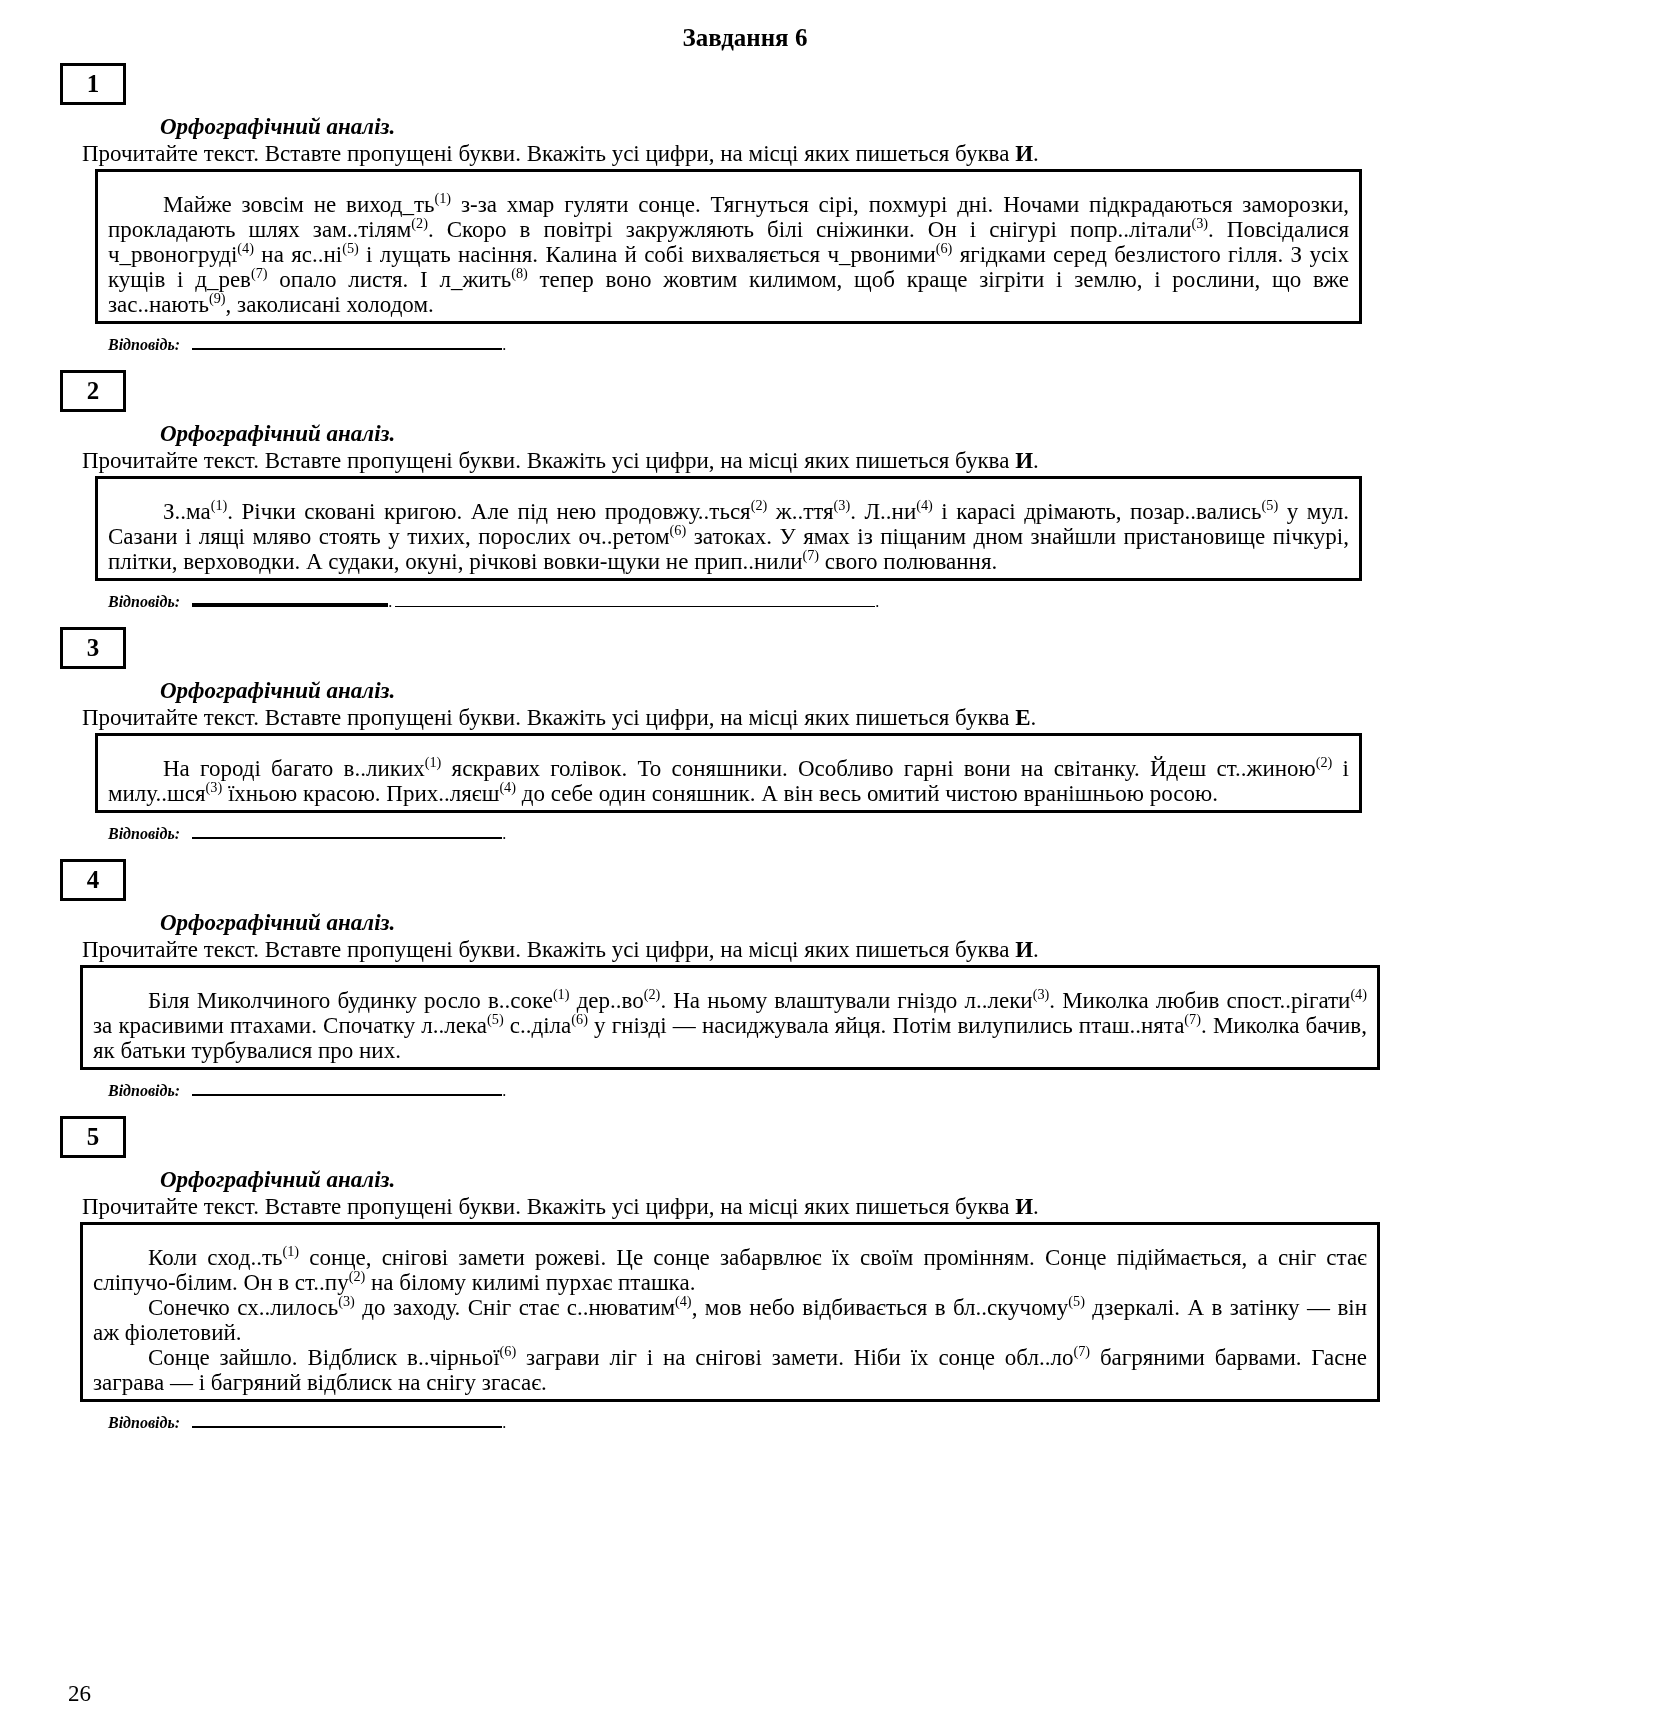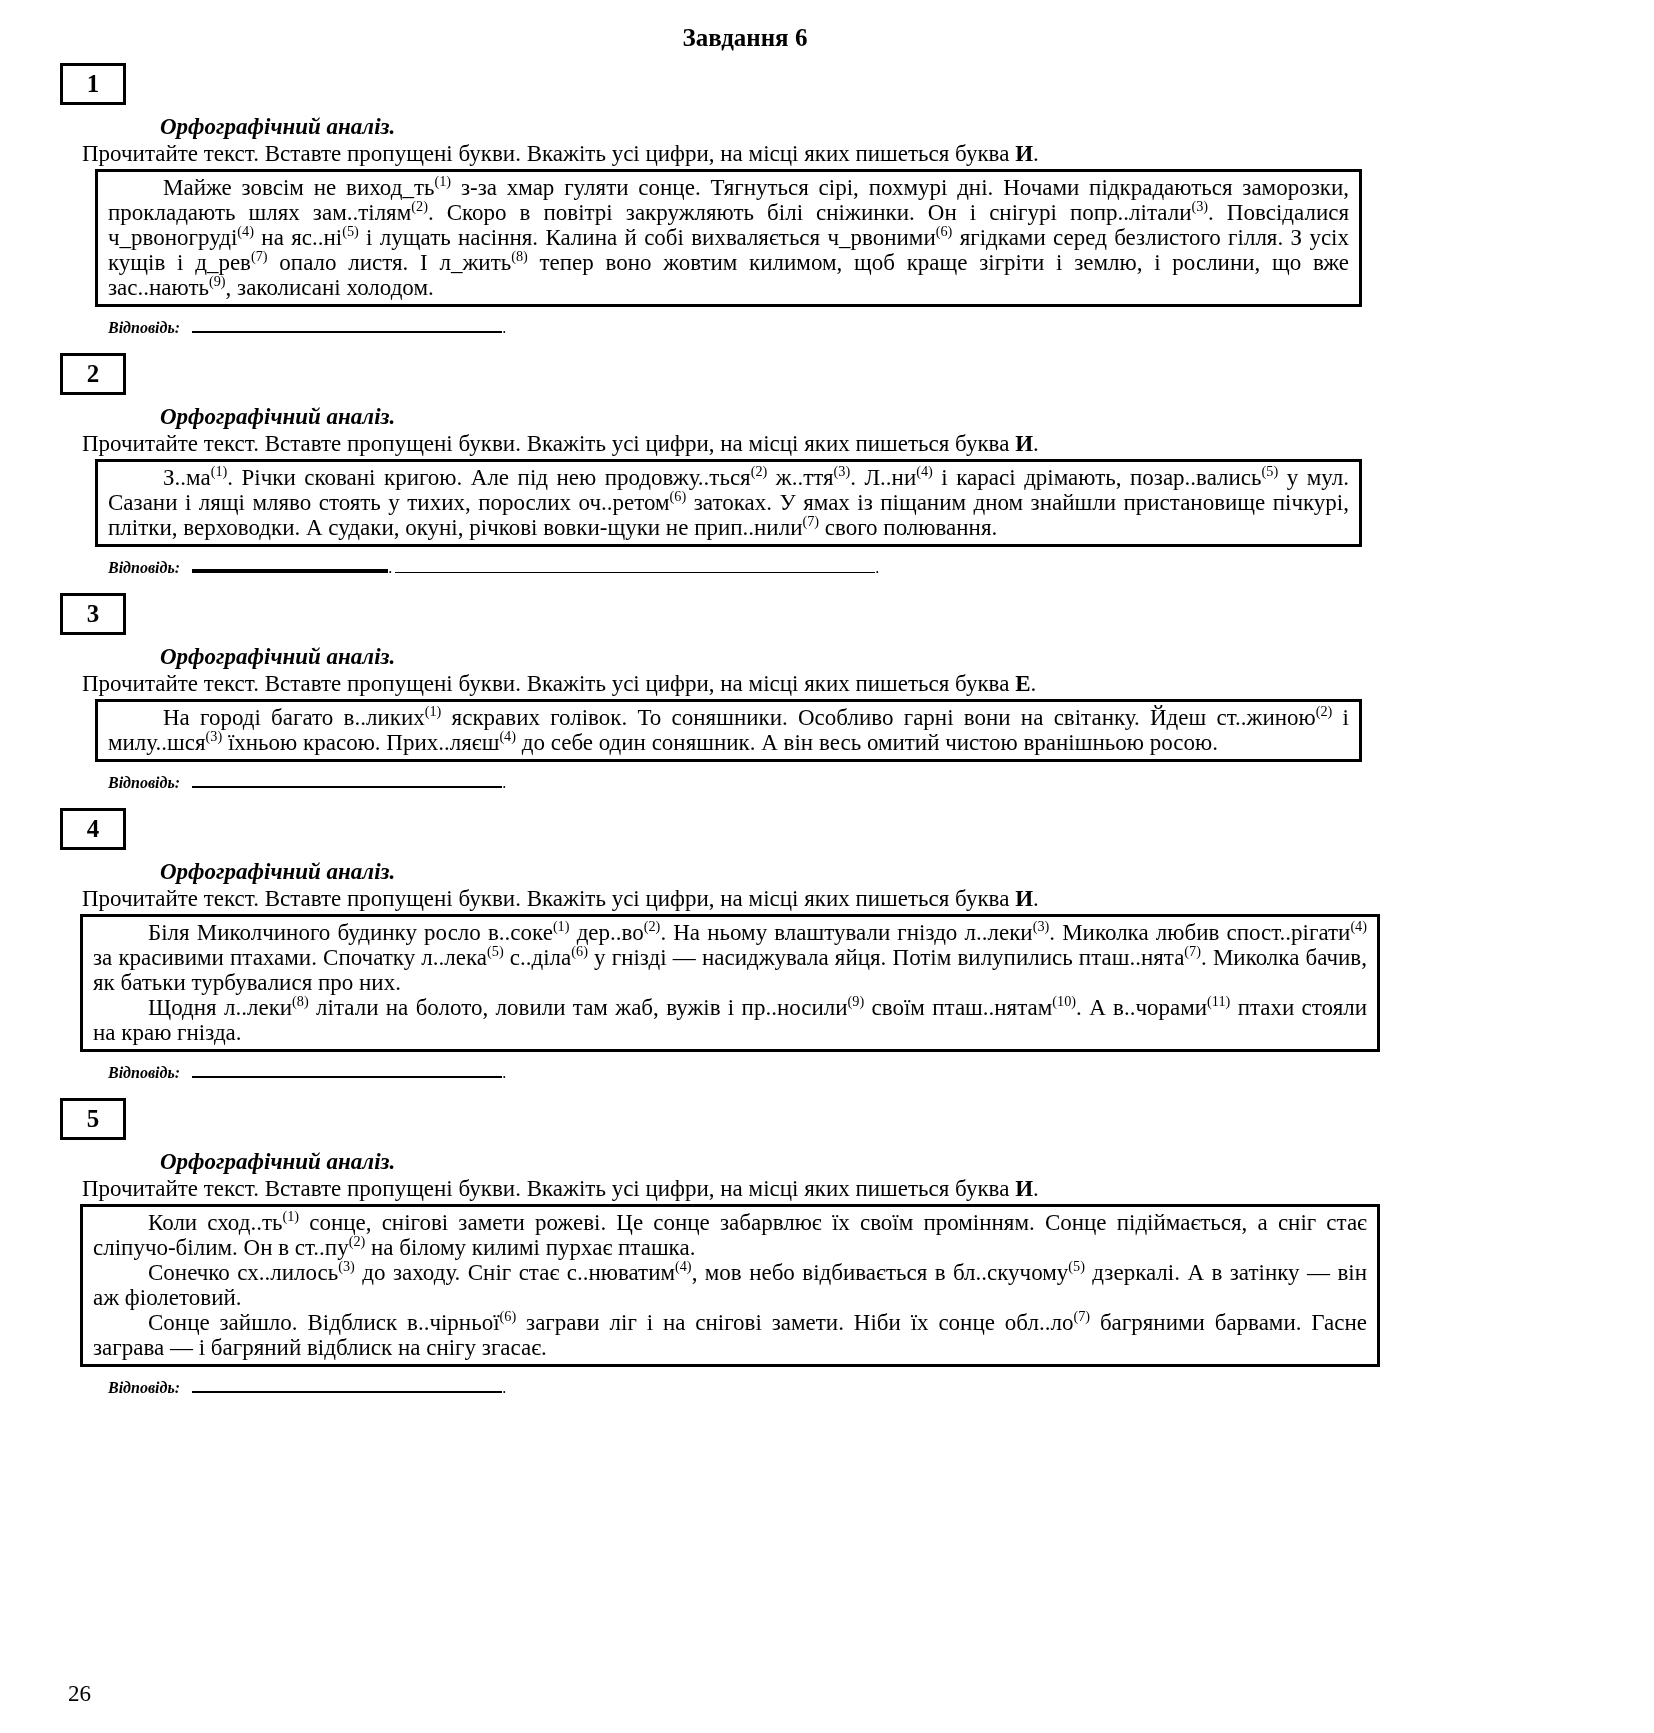--- a/index.html
+++ b/index.html
@@ -33,21 +33,21 @@
   }
   .instruction {
     margin: 1px 0 0 82px;
     font-size: 23px; line-height: 26px;
   }
   .instruction b { font-weight: bold; }
   .text-box {
     margin: 2px 0 0 95px;
     width: 1267px;
     border: 3px solid #000;
-    padding: 3px 10px 4px 10px;
+    padding: 20px 10px 4px 10px;
     font-size: 23px; line-height: 25px;
     text-align: justify;
   }
   .item-4 .text-box, .item-5 .text-box { margin-left: 80px; width: 1300px; }
   .text-box p { text-indent: 55px; }
   sup { font-size: 0.62em; vertical-align: super; line-height: 0; }
   .answer-line {
     margin: 7px 0 0 108px;
     font-size: 16px; line-height: 28px;
     white-space: nowrap;
@@ -110,21 +110,20 @@
 </section>
 
 <section class="item item-4">
   <div class="num-box">
     <span>4</span>
   </div>
   <p class="heading">Орфографічний аналіз.</p>
   <p class="instruction"><span>Прочитайте текст. Вставте пропущені букви. Вкажіть усі цифри, на місці яких пишеться буква </span><b>И</b><span>.</span></p>
   <div class="text-box">
     <p>Біля Миколчиного будинку росло в..соке<sup>(1)</sup> дер..во<sup>(2)</sup>. На ньому влаштували гніздо л..леки<sup>(3)</sup>. Миколка любив спост..рігати<sup>(4)</sup> за красивими птахами. Спочатку л..лека<sup>(5)</sup> с..діла<sup>(6)</sup> у гнізді — насиджувала яйця. Потім вилупились пташ..нята<sup>(7)</sup>. Миколка бачив, як батьки турбувалися про них.</p>
-    <p>Щодня л..леки<sup>(8)</sup> літали на болото, ловили там жаб, вужів і пр..носили<sup>(9)</sup> своїм  пташ..нятам<sup>(10)</sup>. А в..чорами<sup>(11)</sup> птахи стояли  на краю гнізда.</p>
   </div>
   <p class="answer-line"><span class="answer-label">Відповідь:</span><span class="blank"></span><span>.</span></p>
 </section>
 
 <section class="item item-5">
   <div class="num-box">
     <span>5</span>
   </div>
   <p class="heading">Орфографічний аналіз.</p>
   <p class="instruction"><span>Прочитайте текст. Вставте пропущені букви. Вкажіть усі цифри, на місці яких пишеться буква </span><b>И</b><span>.</span></p>

